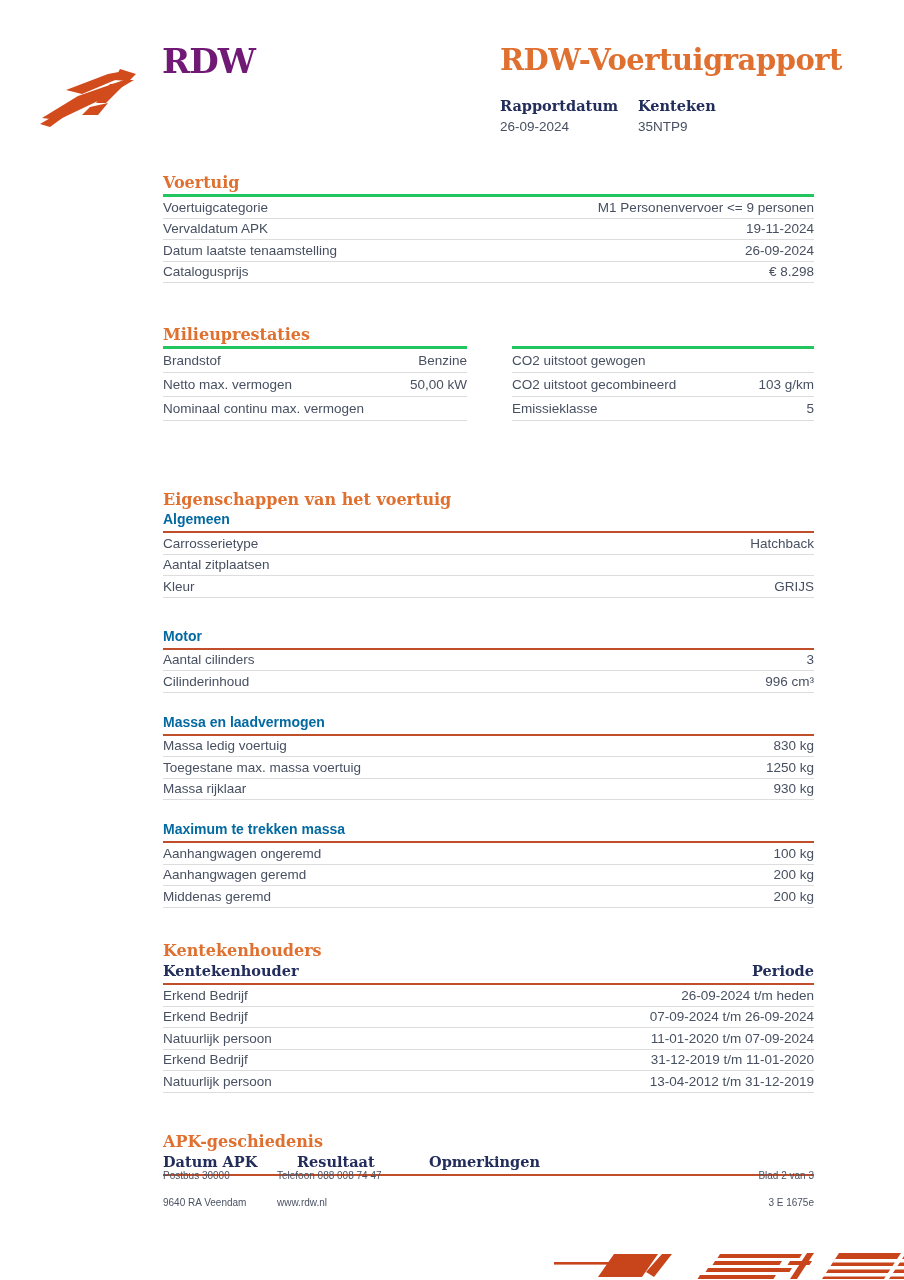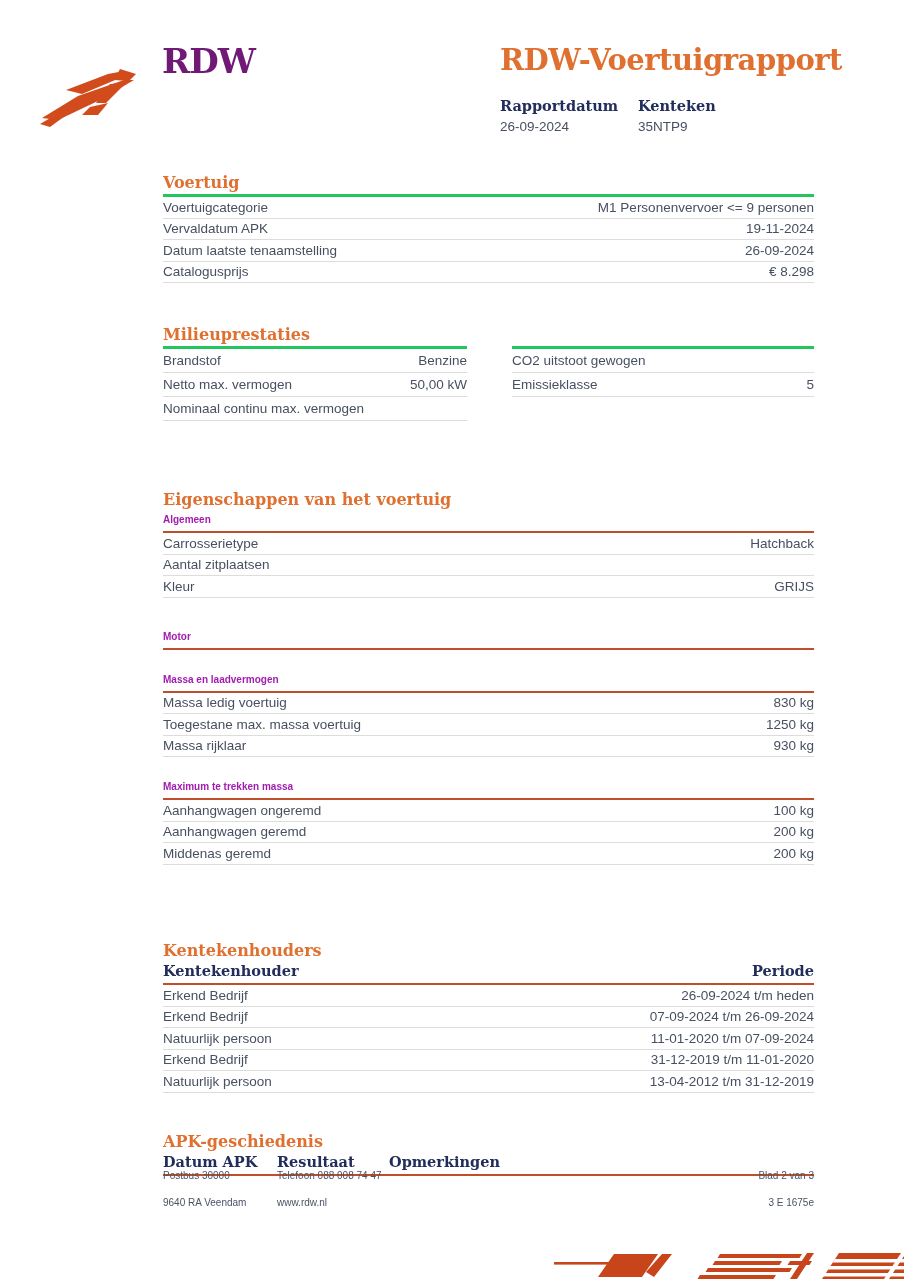--- a/index.html
+++ b/index.html
@@ -24,21 +24,21 @@
   }
   .hdr-value{font-size:13.5px;color:#475061;line-height:1;}
 
   
   .section{position:absolute;left:163px;width:651px;}
   .sec-heading{
     font-family:"DejaVu Serif",serif;font-weight:bold;color:#df7030;
     font-size:16px;line-height:22px;
   }
   .sub-heading{
-    font-weight:bold;color:#a21caf;font-size:10px;line-height:17px;
+    font-weight:bold;color:#0369a1;font-size:14px;line-height:17px;
     border-bottom:2px solid #c14e2b;padding-bottom:3px;
   }
   .tbl{border-top:3px solid #22c55e;}
   .tbl.no-top{border-top:none;}
   .row{
     display:flex;justify-content:space-between;align-items:center;
     height:21.5px;border-bottom:1px solid #ddd;font-size:13.5px;
     box-sizing:border-box;
   }
   .row24{height:24px;}
@@ -48,21 +48,21 @@
   .twocol{display:flex;justify-content:space-between;}
   .col-left{width:304px;}
   .col-right{width:302px;}
 
   .thead{
     display:flex;justify-content:space-between;align-items:flex-end;
     border-bottom:2px solid #c14e2b;padding-bottom:4px;
     font-family:"DejaVu Serif",serif;font-weight:bold;color:#222d5b;
     font-size:14.5px;
   }
-  .thead3{justify-content:flex-start;}
+  .thead3{justify-content:flex-start;gap:20px;}
   .thead3 .c1{width:114px;}
   .thead3 .c2{width:112px;}
 
   
   .footer-row{
     position:absolute;left:163px;width:651px;display:flex;
     font-size:10px;color:#4a5263;line-height:1;
   }
   .footer-row .f1{width:114px;}
   .footer-row .f2{flex:1;}
@@ -129,20 +129,24 @@
         <span class="lbl">Nominaal continu max. vermogen</span>
         <span class="val"></span>
       </div>
     </div>
     <div class="col-right tbl">
       <div class="row row24">
         <span class="lbl">CO2 uitstoot gewogen</span>
         <span class="val"></span>
       </div>
       <div class="row row24">
+        <span class="lbl">CO2 uitstoot gecombineerd</span>
+        <span class="val">103 g/km</span>
+      </div>
+      <div class="row row24">
         <span class="lbl">Emissieklasse</span>
         <span class="val">5</span>
       </div>
     </div>
   </div>
 </div>
 
 <div class="section" style="top:489px;">
   <div class="sec-heading">Eigenschappen van het voertuig</div>
 
@@ -156,20 +160,30 @@
       <span class="lbl">Aantal zitplaatsen</span>
       <span class="val"></span>
     </div>
     <div class="row">
       <span class="lbl">Kleur</span>
       <span class="val">GRIJS</span>
     </div>
   </div>
 
   <div class="sub-heading" style="margin-top:30px;">Motor</div>
+  <div class="tbl no-top">
+    <div class="row">
+      <span class="lbl">Aantal cilinders</span>
+      <span class="val">3</span>
+    </div>
+    <div class="row">
+      <span class="lbl">Cilinderinhoud</span>
+      <span class="val">996 cm³</span>
+    </div>
+  </div>
 
   <div class="sub-heading" style="margin-top:21px;">Massa en laadvermogen</div>
   <div class="tbl no-top">
     <div class="row">
       <span class="lbl">Massa ledig voertuig</span>
       <span class="val">830 kg</span>
     </div>
     <div class="row">
       <span class="lbl">Toegestane max. massa voertuig</span>
       <span class="val">1250 kg</span>

